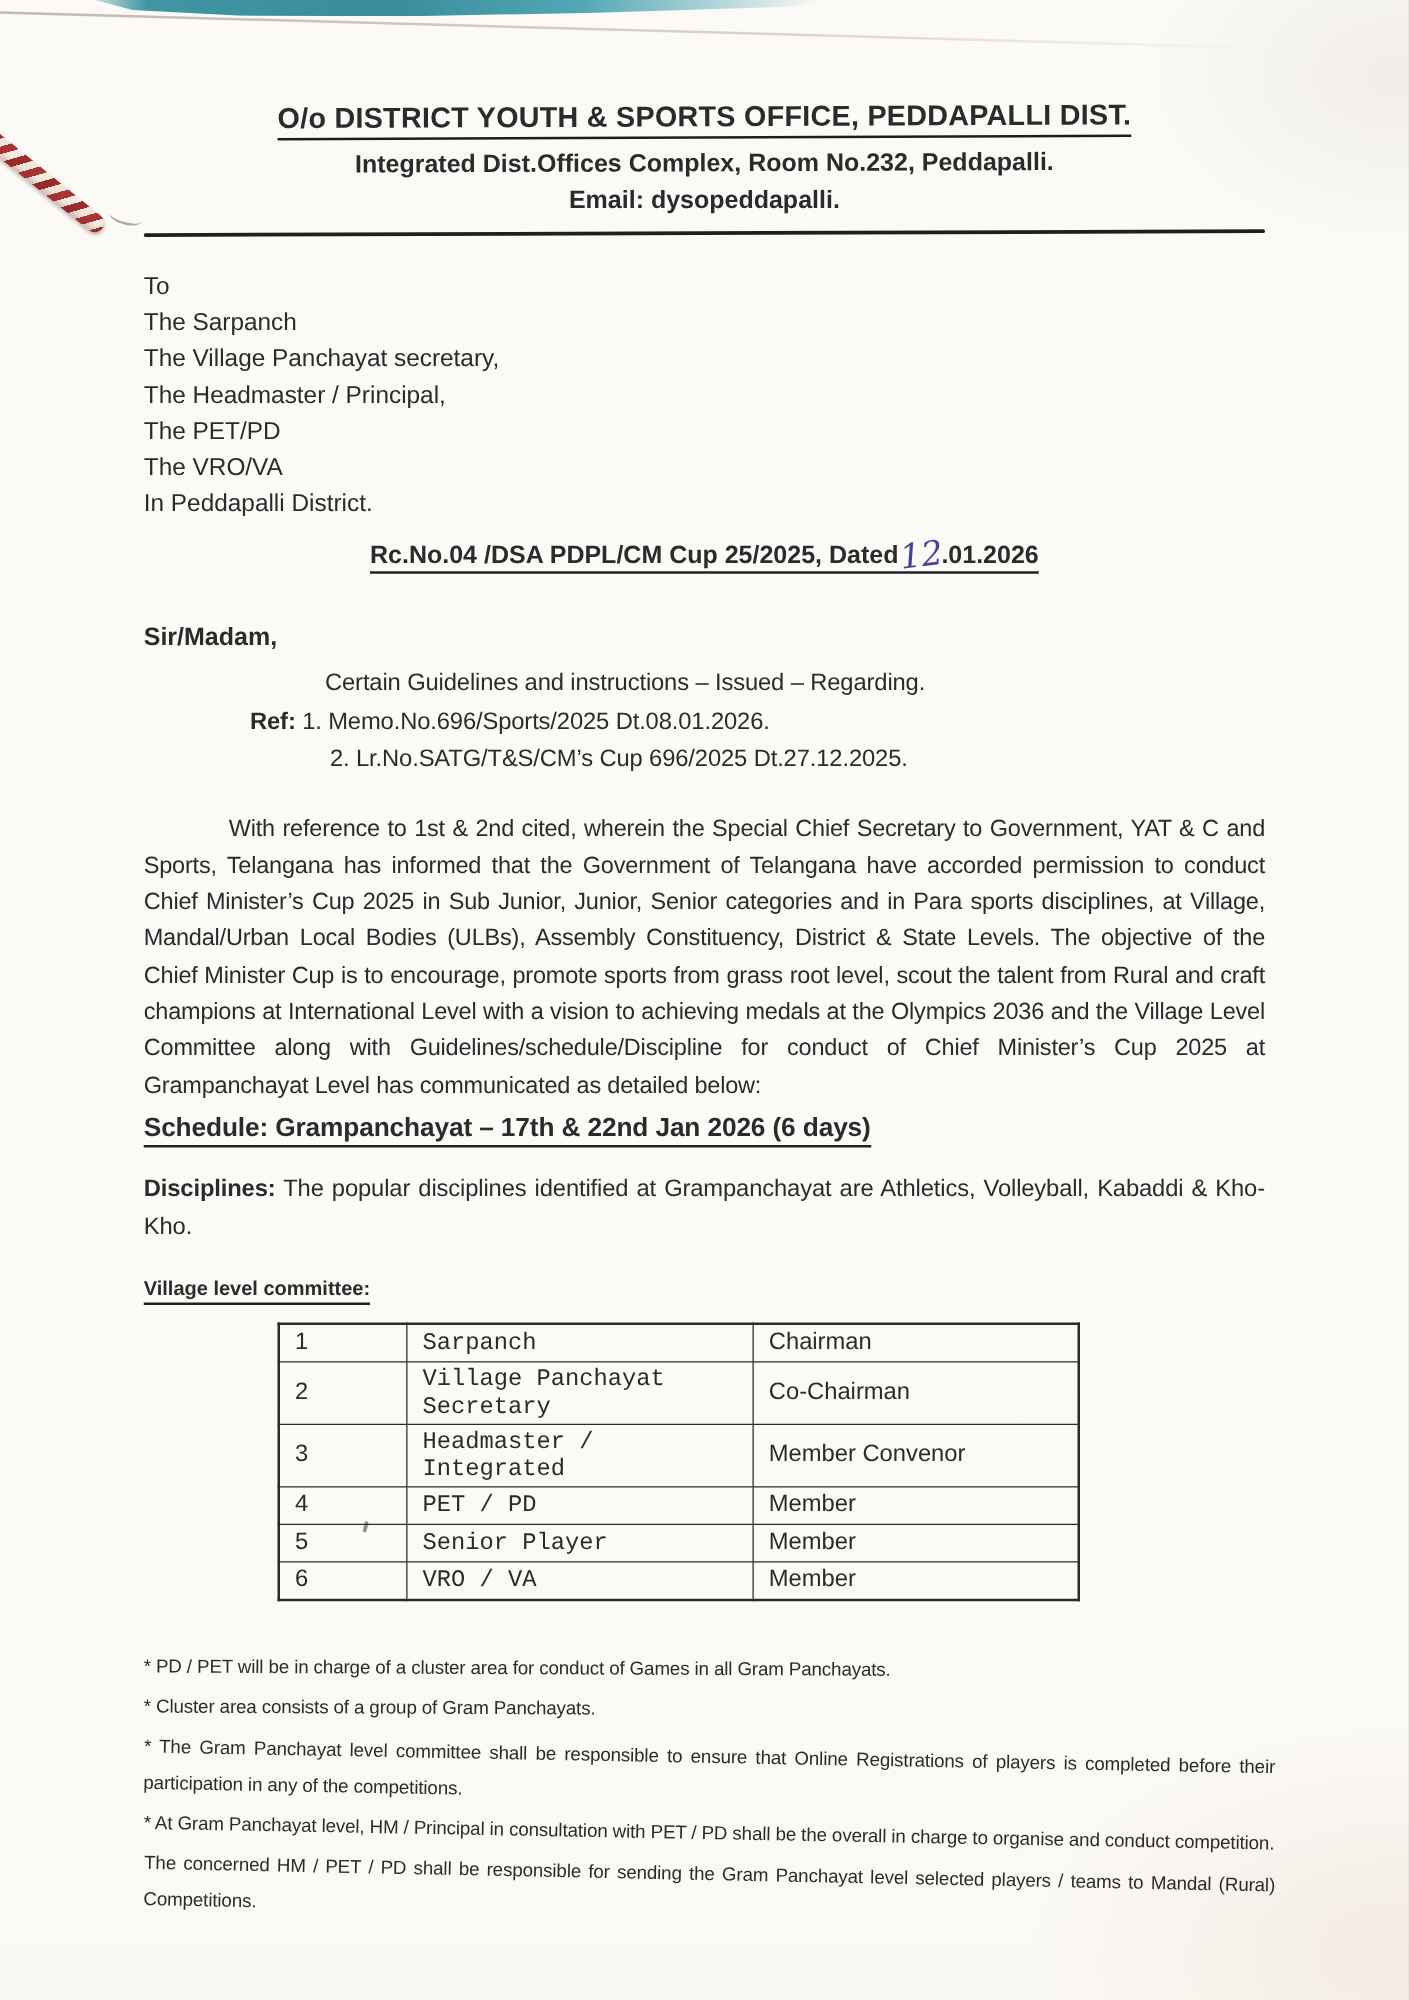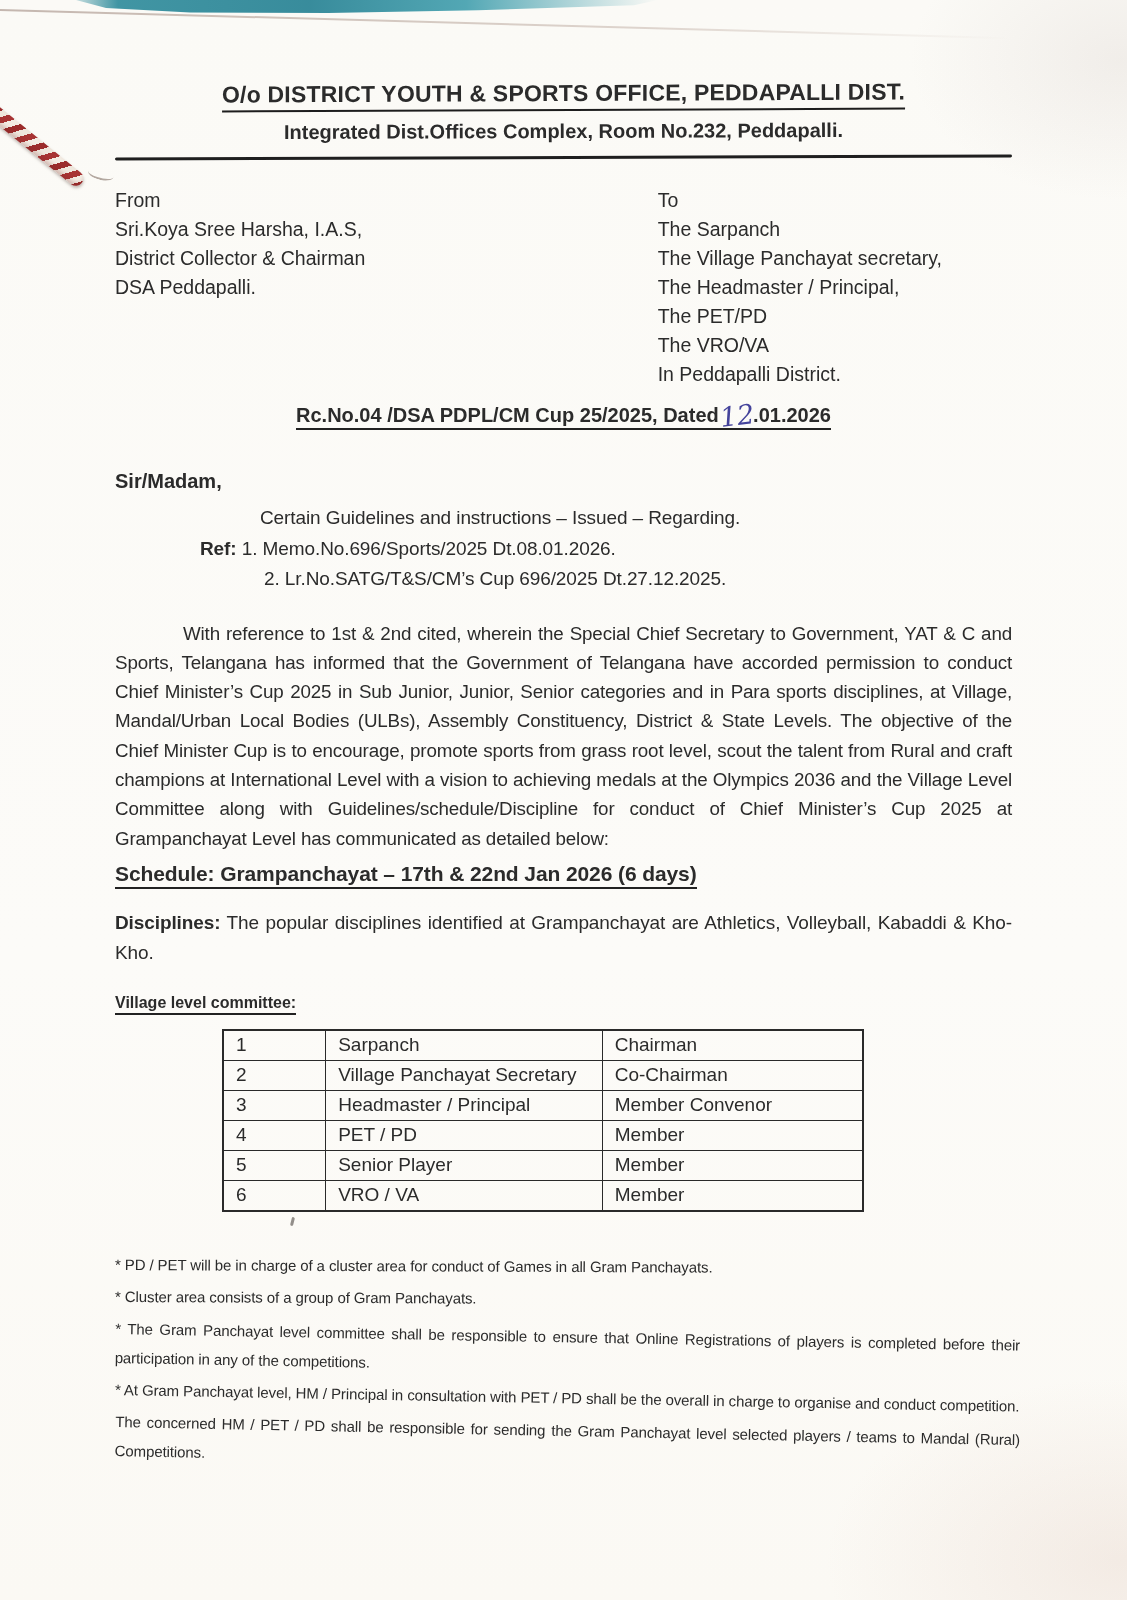--- a/index.html
+++ b/index.html
@@ -89,21 +89,21 @@
   }
   .tbl-wrap{margin:14px 0 0 107px;}
   table.committee{
     border-collapse:collapse;width:642px;font-size:19px;
     border:2px solid #2a2a2a;
   }
   table.committee td{
     border:1.6px solid #2a2a2a;padding:2px 8px 3px 12px;height:24px;
   }
   td.c-num{width:86px;}
-  td.c-pos{width:266px;}
+  td.c-pos{width:266px;font-family:Liberation Mono, monospace;}
   td.c-role{width:250px;}
   .notes{margin-top:38px;font-size:15px;letter-spacing:-.1px;}
   .notes p{margin:0 0 3px 0;line-height:29px;text-align:justify;transform-origin:left center;}
   .notes p:nth-child(1){transform:rotate(.25deg);}
   .notes p:nth-child(2){transform:rotate(.25deg);}
   .notes p:nth-child(3){transform:rotate(1.05deg);width:905px;}
   .notes p:nth-child(4){transform:rotate(1.05deg);width:905px;}
   .notes p:nth-child(5){transform:rotate(1.15deg);width:905px;}
   sup{font-size:12px;}
 </style>
@@ -116,30 +116,25 @@
   <div class="scan-line"></div>
   <div class="thread"></div>
   <div class="thread-tail"></div>
   <div class="speck"></div>
 
   <div class="content">
 
     <div class="header">
       <div class="hdr-title">O/o DISTRICT YOUTH &amp; SPORTS OFFICE, PEDDAPALLI DIST.</div>
       <div class="hdr-sub">Integrated Dist.Offices Complex, Room No.232, Peddapalli.</div>
+      <div class="hdr-email">Email: dysopeddapalli.</div>
       <div class="rule"></div>
     </div>
 
     <div class="addresses">
-      <div class="from-block">
-        <div>From</div>
-        <div>Sri.Koya Sree Harsha, I.A.S,</div>
-        <div>District Collector &amp; Chairman</div>
-        <div>DSA Peddapalli.</div>
-      </div>
       <div class="to-block">
         <div>To</div>
         <div>The Sarpanch</div>
         <div>The Village Panchayat secretary,</div>
         <div>The Headmaster / Principal,</div>
         <div>The PET/PD</div>
         <div>The VRO/VA</div>
         <div>In Peddapalli District.</div>
       </div>
     </div>
@@ -181,21 +176,21 @@
             <td class="c-pos">Sarpanch</td>
             <td class="c-role">Chairman</td>
           </tr>
           <tr>
             <td class="c-num">2</td>
             <td class="c-pos">Village Panchayat Secretary</td>
             <td class="c-role">Co-Chairman</td>
           </tr>
           <tr>
             <td class="c-num">3</td>
-            <td class="c-pos">Headmaster / Principal</td>
+            <td class="c-pos">Headmaster / Integrated</td>
             <td class="c-role">Member Convenor</td>
           </tr>
           <tr>
             <td class="c-num">4</td>
             <td class="c-pos">PET / PD</td>
             <td class="c-role">Member</td>
           </tr>
           <tr>
             <td class="c-num">5</td>
             <td class="c-pos">Senior Player</td>

